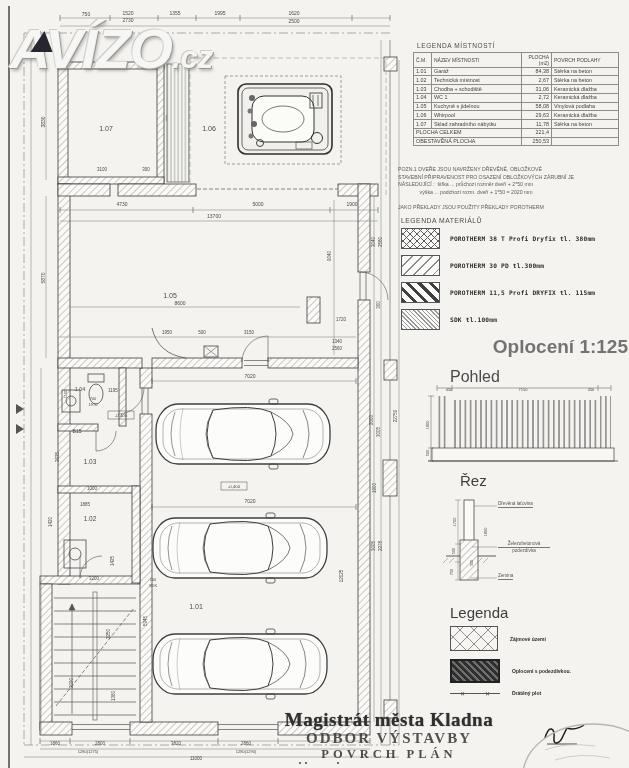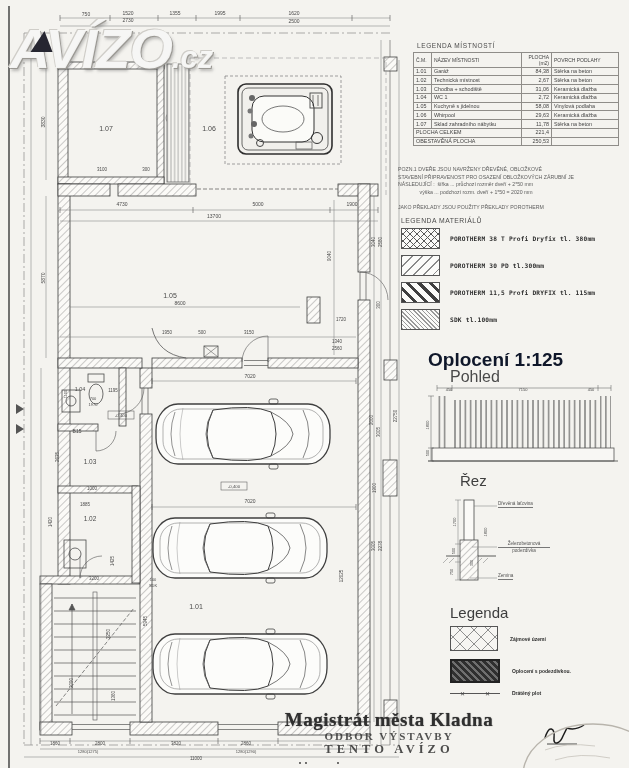--- a/index.html
+++ b/index.html
@@ -34,21 +34,21 @@
   .mat-row{display:flex;align-items:center;margin-bottom:7px;height:20px;}
   .sw{width:37px;height:19px;border:1px solid #555;background:#fbfbf9;flex:none;}
   .sw.crosshatch{background-image:repeating-linear-gradient(45deg,#5a5a5a 0 1px,transparent 1px 5px),
                  repeating-linear-gradient(-45deg,#5a5a5a 0 1px,transparent 1px 5px);}
   .sw.diag-light{background-image:repeating-linear-gradient(135deg,#8a8a8a 0 1px,transparent 1px 7px);}
   .sw.diag-bold{background-image:repeating-linear-gradient(45deg,#3f3f3f 0 3px,transparent 3px 8px);}
   .sw.diag-fine{background-image:repeating-linear-gradient(45deg,#9a9a9a 0 1px,transparent 1px 3px);}
   .mat-label{font-family:"DejaVu Sans Mono",monospace;font-size:6.2px;font-weight:bold;
     color:#2e2e2e;margin-left:10px;letter-spacing:.2px;}
 
-  .fence-title{left:428px;top:349px;width:200px;text-align:left;font-size:19px;font-weight:600;color:#0f172a;z-index:2;}
+  .fence-title{left:428px;top:336px;width:200px;text-align:right;font-size:19px;font-weight:600;color:#737373;z-index:2;}
   .pohled-label{left:450px;top:368px;font-size:16px;color:#4a4a4a;z-index:2;}
   .rez-label{left:460px;top:472px;font-size:15px;color:#3f3f3f;z-index:2;}
 
   .sec-note{font-size:4.6px;color:#555;border-bottom:.5px solid #777;z-index:2;line-height:1.2;}
   .sec-note.two{border-bottom:none;text-align:center;width:52px;}
   .sec-note.two span{display:block;}
   .sec-note.two .u{border-bottom:.5px solid #777;}
 
   .legend-title{left:450px;top:604px;font-size:15px;color:#3d3d3d;z-index:2;text-align:right;}
   .legend-row{position:absolute;display:flex;align-items:center;z-index:2;}
@@ -56,21 +56,21 @@
   .lsw.hatch-x{background-image:repeating-linear-gradient(45deg,#8f8f8f 0 1px,transparent 1px 10px),
                repeating-linear-gradient(-45deg,#8f8f8f 0 1px,transparent 1px 10px);}
   .lsw.solid-dark{background:repeating-linear-gradient(45deg,#2f2f2f 0 3px,#6f6f6f 3px 5px);border:2px solid #222;height:20px;}
   .xline{display:inline-flex;justify-content:space-around;align-items:center;width:50px;height:10px;
     background:linear-gradient(#555 0 0) center/100% 1px no-repeat;color:#444;font-size:6px;flex:none;}
   .legend-label{font-size:5px;font-weight:bold;color:#2c2c2c;margin-left:12px;}
 
   .stamp{left:258px;top:709px;width:262px;text-align:center;z-index:5;
     font-family:"Liberation Serif",serif;color:#2f2f2f;pointer-events:none;}
   .stamp-l1{font-size:19px;font-weight:bold;letter-spacing:.5px;text-shadow:0 0 1px rgba(40,40,40,.7);}
-  .stamp-l2{font-size:11px;font-weight:bold;letter-spacing:2px;opacity:.82;margin-top:-1px;}
+  .stamp-l2{font-size:15px;font-weight:bold;letter-spacing:2px;opacity:.82;margin-top:-1px;}
   .stamp-l3{font-size:12.5px;font-weight:bold;letter-spacing:4px;opacity:.85;}
 </style>
 </head>
 <body>
 
 <div class="page">
 
   <svg id="plan-svg" class="abs" style="left:0;top:0;z-index:1" width="629" height="768" viewBox="0 0 629 768">
     <defs>
       <pattern id="wallH" patternUnits="userSpaceOnUse" width="5" height="5" patternTransform="rotate(45)">
@@ -462,16 +462,16 @@
           <span>✕</span>
           <span>✕</span>
         </span>
         <span class="legend-label">Drátěný plot</span>
       </div>
     </div>
 
   <div class="abs stamp">
     <div class="stamp-l1">Magistrát města Kladna</div>
     <div class="stamp-l2">ODBOR VÝSTAVBY</div>
-    <div class="stamp-l3">TENTO AVÍZO</div>
+    <div class="stamp-l3">POVRCH PLÁN</div>
   </div>
 
 </div>
 
 </body></html>

